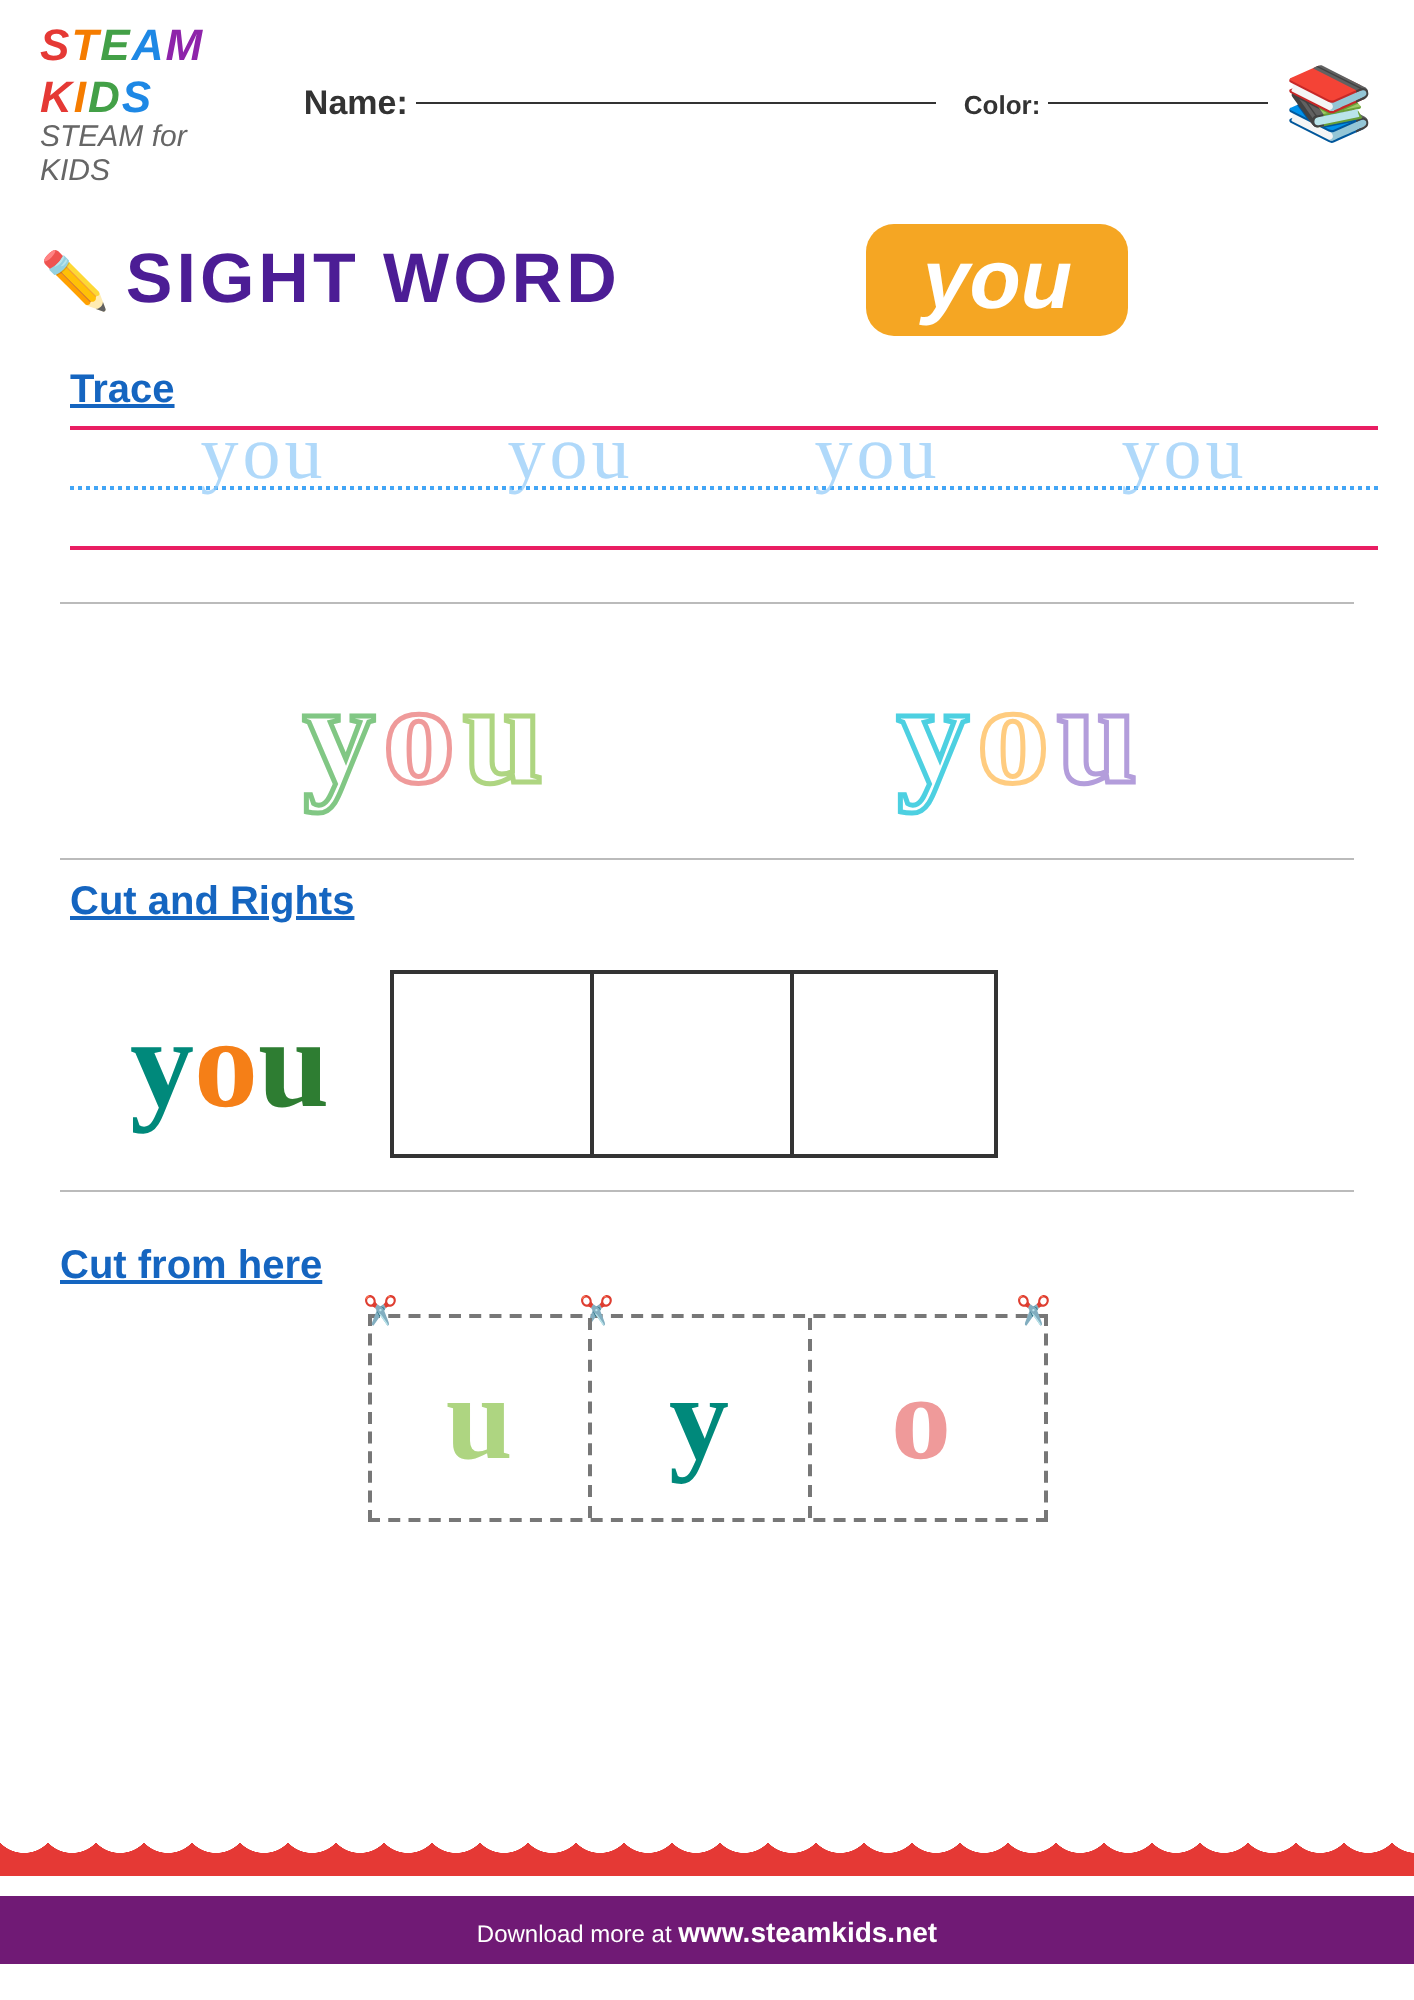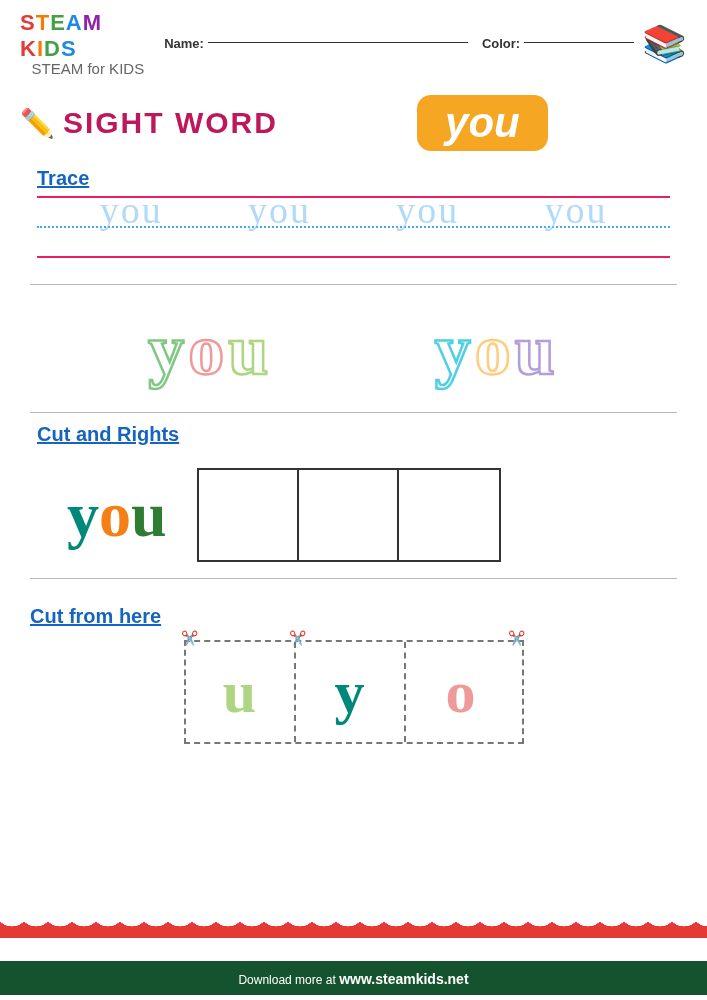--- a/index.html
+++ b/index.html
@@ -14,21 +14,22 @@
     
     .header {
       display: flex;
       align-items: center;
       padding: 10px 20px;
       border-bottom: none;
     }
     .logo-area {
       display: flex;
       flex-direction: column;
-      align-items: flex-end;
+      align-items: flex-start;
+      font-style: italic;
     }
     .logo-steam {
       font-size: 22px;
       font-weight: 900;
       letter-spacing: 1px;
     }
     .logo-steam .s { color: #e53935; }
     .logo-steam .t { color: #f57c00; }
     .logo-steam .e { color: #43a047; }
     .logo-steam .a { color: #1e88e5; }
@@ -65,41 +66,42 @@
       margin-bottom: 2px;
     }
 
     
     .sight-word-row {
       display: flex;
       align-items: center;
       padding: 8px 20px 6px 20px;
     }
     .sight-word-label {
-      color: #be185d;
-      font-size: 30px;
+      color: #4c1d95;
+      font-size: 35px;
       font-weight: 900;
       letter-spacing: 2px;
     }
     .you-badge {
       background: #f5a623;
       color: #fff;
       font-size: 42px;
       font-weight: 900;
       font-style: italic;
       padding: 4px 28px;
       border-radius: 14px;
       margin: 0 auto;
       display: inline-block;
       font-family: 'Comic Sans MS', cursive, sans-serif;
     }
 
     
     .section {
-      padding: 0 37px;
+      padding: 0 18px;
+      margin-left: 17px;
     }
     .section-title {
       color: #1565c0;
       font-size: 20px;
       font-weight: 700;
       text-decoration: underline;
       margin-bottom: 6px;
       margin-top: 10px;
     }
 
@@ -243,26 +245,26 @@
       position: absolute;
       top: -12px;
       font-size: 14px;
     }
     .scissors-left { left: -4px; }
     .scissors-mid { left: 104px; }
     .scissors-right { right: -4px; }
 
     
     .footer {
-      background: #14532d;
+      background: #701a75;
       width: 100%;
       padding: 10px 0 8px 0;
       text-align: center;
       position: relative;
-      margin-top: 23px;
+      margin-top: 10px;
     }
     .footer-text {
       color: #fff;
       font-size: 12px;
     }
     .footer-url {
       font-weight: 900;
       font-size: 14px;
     }
     .footer-copyright {
@@ -301,21 +303,21 @@
 
   <div class="header">
     <div class="logo-area">
       <div class="logo-steam">
         <span class="s">S</span><span class="t">T</span><span class="e">E</span><span class="a">A</span><span class="m">M</span>
         <span class="k">K</span><span class="i">I</span><span class="d">D</span><span class="s2">S</span>
       </div>
       <div class="logo-sub">STEAM for KIDS</div>
     </div>
     <div class="header-fields">
-      <span style="margin-right:4px;font-size:13px;font-weight:bold;">Name:</span>
+      <span style="margin-right:4px;font-size:17px;font-weight:bold;">Name:</span>
       <span class="dotted-line"></span>
       <span style="margin-left:14px;margin-right:4px;font-size:13px;font-weight:bold;">Color:</span>
       <span class="dotted-line-short"></span>
     </div>
 
     <div style="font-size:36px;margin-left:8px;">📚</div>
   </div>
 
   <div class="sight-word-row">
     <div style="font-size:28px;margin-right:8px;">✏️</div>

